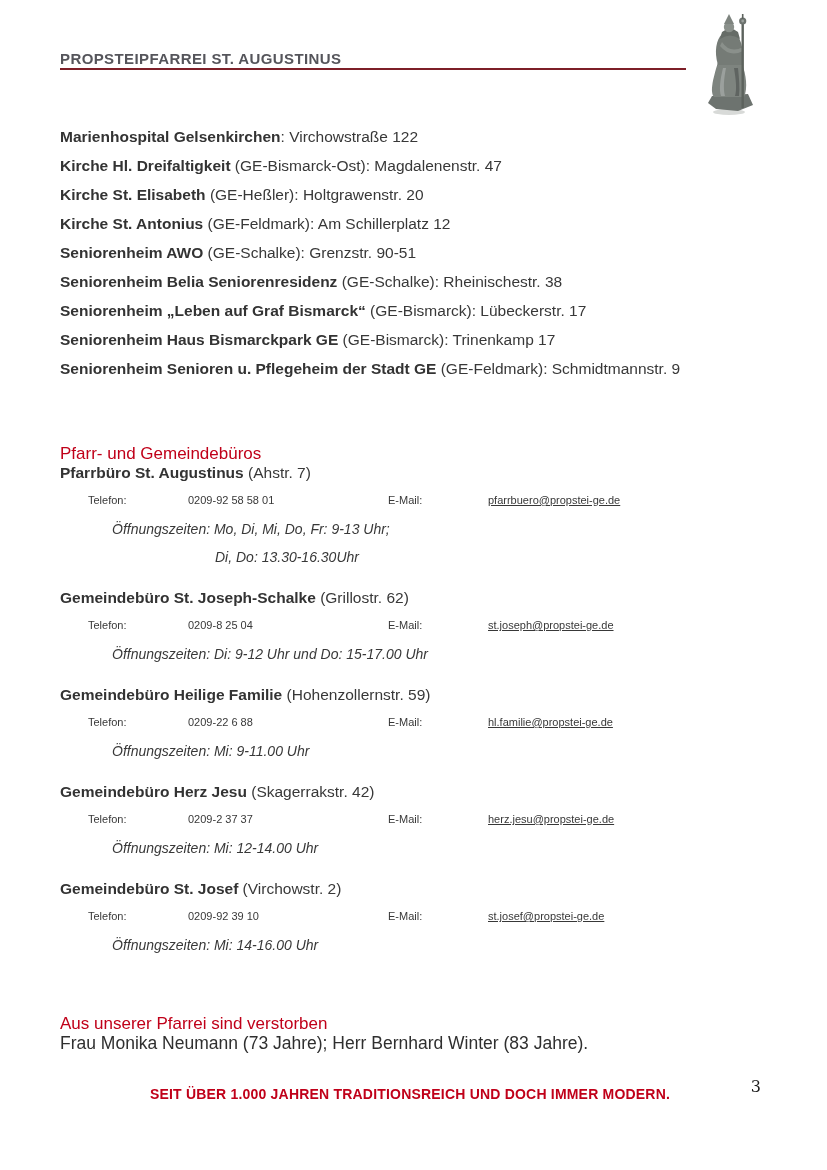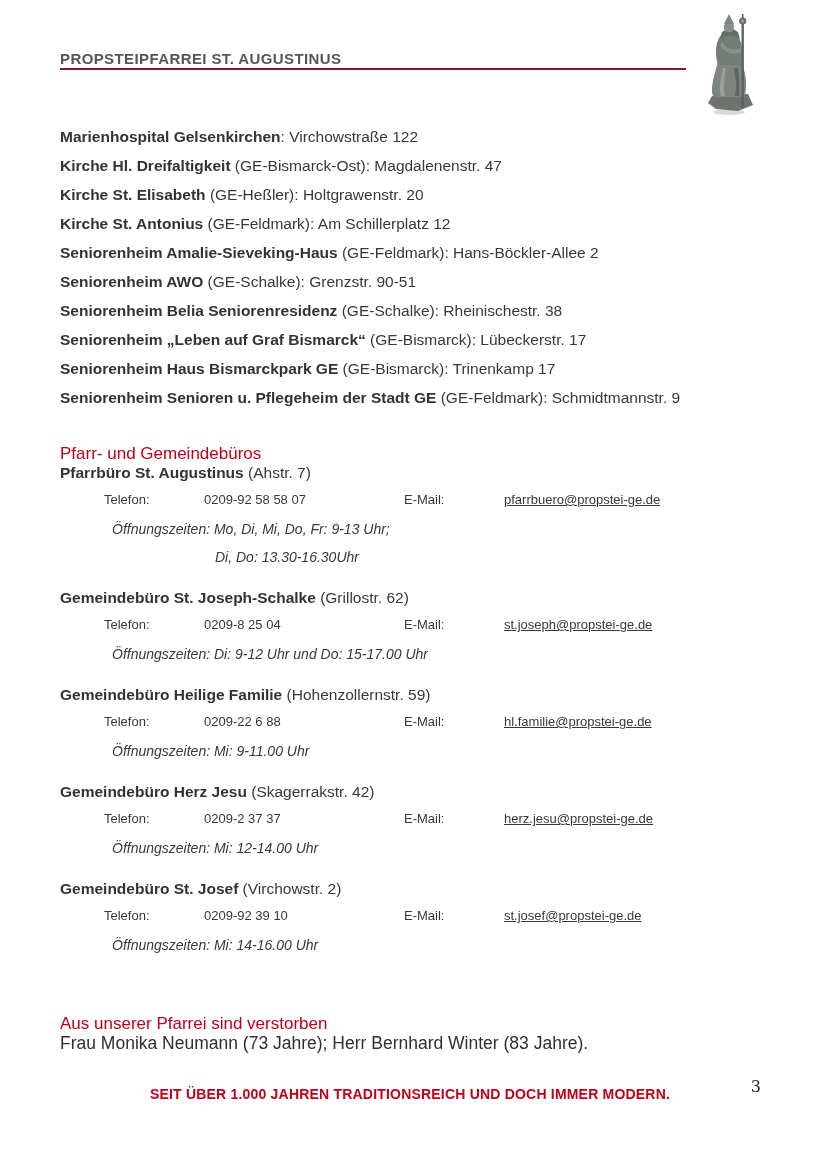--- a/index.html
+++ b/index.html
@@ -56,22 +56,22 @@
   }
   .heading-offices { position: absolute; left: 60px; top: 429px; }
   
   .offices { position: absolute; left: 60px; top: 461px; width: 707px; }
   .office { margin-bottom: 15px; }
   .office-title { font-size: 15.5px; line-height: 24px; }
   .office-title b { font-weight: bold; color: #333333; }
   .contact-row {
     display: grid;
     grid-template-columns: 100px 200px 100px auto;
-    margin-left: 44px;
-    font-size: 13px;
+    margin-left: 28px;
+    font-size: 11px;
     line-height: 30px;
   }
   .email {
     color: #383838;
     text-decoration: underline;
     justify-self: start;
     cursor: pointer;
   }
   .hours {
     margin-left: 52px;
@@ -136,37 +136,36 @@
       <circle cx="44.7" cy="9" r="1.4" fill="#9ba09d"></circle>
       <rect x="43.9" y="2" width="1.6" height="5" fill="#5c625d"></rect>
     </svg>
   </div>
 
   <div class="locations">
     <p class="loc"><b>Marienhospital Gelsenkirchen</b><span>: Virchowstraße 122</span></p>
     <p class="loc"><b>Kirche Hl. Dreifaltigkeit</b><span> (GE-Bismarck-Ost): Magdalenenstr. 47</span></p>
     <p class="loc"><b>Kirche St. Elisabeth</b><span> (GE-Heßler): Holtgrawenstr. 20</span></p>
     <p class="loc"><b>Kirche St. Antonius</b><span> (GE-Feldmark): Am Schillerplatz 12</span></p>
-    <p class="loc"><b>Seniorenheim Amalie-Sieveking-Haus</b><span> (GE-Feldmark): Hans-Böckler-Allee 2</span></p>
     <p class="loc"><b>Seniorenheim AWO</b><span> (GE-Schalke): Grenzstr. 90-51</span></p>
     <p class="loc"><b>Seniorenheim Belia Seniorenresidenz</b><span> (GE-Schalke): Rheinischestr. 38</span></p>
     <p class="loc"><b>Seniorenheim „Leben auf Graf Bismarck“</b><span> (GE-Bismarck): Lübeckerstr. 17</span></p>
     <p class="loc"><b>Seniorenheim Haus Bismarckpark GE</b><span> (GE-Bismarck): Trinenkamp 17</span></p>
     <p class="loc"><b>Seniorenheim Senioren u. Pflegeheim der Stadt GE</b><span> (GE-Feldmark): Schmidtmannstr. 9</span></p>
   </div>
 
   <h2 class="section-heading heading-offices">Pfarr- und Gemeindebüros</h2>
 
   <div class="offices">
 
     <div class="office">
       <p class="office-title"><b>Pfarrbüro St. Augustinus</b><span> (Ahstr. 7)</span></p>
       <div class="contact-row">
         <span>Telefon:</span>
-        <span>0209-92 58 58 07</span>
+        <span>0209-92 58 58 01</span>
         <span>E-Mail:</span>
         <a class="email">pfarrbuero@propstei-ge.de</a>
       </div>
       <p class="hours">Öffnungszeiten: Mo, Di, Mi, Do, Fr: 9-13 Uhr;</p>
       <p class="hours hours2">Di, Do: 13.30-16.30Uhr</p>
     </div>
 
     <div class="office">
       <p class="office-title"><b>Gemeindebüro St. Joseph-Schalke</b><span> (Grillostr. 62)</span></p>
       <div class="contact-row">

